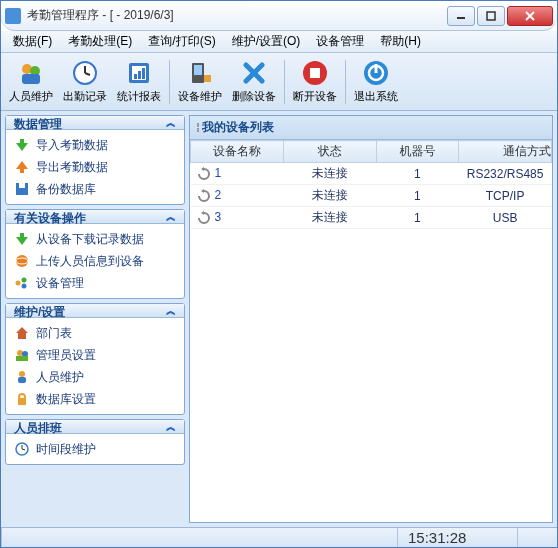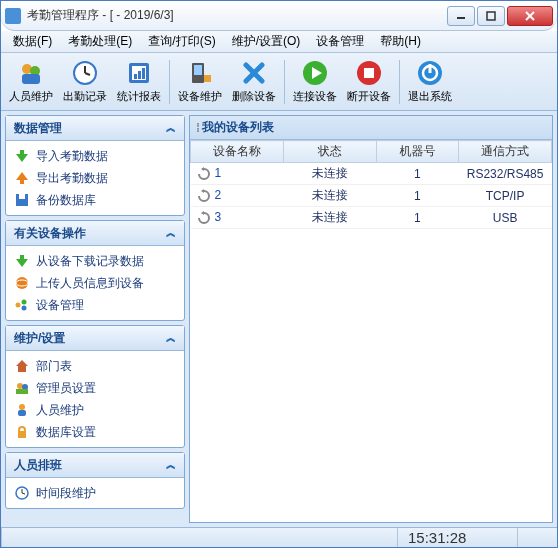--- a/index.html
+++ b/index.html
@@ -14,39 +14,39 @@
 .win-btn.max { width: 28px; }
 .menubar { height: 22px; background: linear-gradient(#f4f8fd,#e2ecf7); border-bottom: 1px solid #b0c4de; display: flex; align-items: center; padding: 0 4px; font-size: 12px; }
 .menu-item { padding: 2px 8px; cursor: pointer; }
 .toolbar { height: 58px; background: linear-gradient(#eaf2fb,#d6e5f5); border-bottom: 1px solid #9ab8d8; display: flex; align-items: center; padding: 2px 4px; gap: 2px; }
 .tool-btn { display: flex; flex-direction: column; align-items: center; justify-content: center; width: 52px; height: 52px; cursor: pointer; border: 1px solid transparent; border-radius: 3px; font-size: 11px; }
 .tool-icon { width: 28px; height: 28px; margin-bottom: 2px; display: flex; align-items: center; justify-content: center; }
 .tool-sep { width: 1px; height: 44px; background: #a8c0da; margin: 0 2px; }
 .main { flex: 1; display: flex; overflow: hidden; background: #dbe8f7; }
 .sidebar { width: 188px; padding: 4px; display: flex; flex-direction: column; gap: 4px; overflow-y: auto; }
 .panel { border: 1px solid #7fa8d6; border-radius: 3px; background: #fff; }
-.panel-header { height: 25px; background: linear-gradient(#f0f6fd,#d0e2f5); border-bottom: 1px solid #9ab8d8; display: flex; align-items: center; padding: 0 8px; font-size: 12px; color: #1a4a8a; font-weight: bold; cursor: pointer; }
+.panel-header { height: 14px; background: linear-gradient(#f0f6fd,#d0e2f5); border-bottom: 1px solid #9ab8d8; display: flex; padding: 0 8px; font-size: 12px; color: #1a4a8a; font-weight: bold; cursor: pointer; }
 .panel-header .chev { margin-left: auto; color: #2a6ab8; font-size: 10px; }
 .panel-body { padding: 4px 0; }
 .nav-item { display: flex; align-items: center; height: 22px; padding: 0 8px; font-size: 12px; color: #1a3a7a; cursor: pointer; gap: 6px; }
 .ni-icon { width: 16px; height: 16px; display: flex; align-items: center; justify-content: center; }
 .content { flex: 1; display: flex; flex-direction: column; background: #fff; margin: 4px 4px 4px 0; border: 1px solid #7fa8d6; }
 .content-header { height: 24px; background: linear-gradient(#d8e8f8,#c8dcf2); border-bottom: 1px solid #9ab8d8; display: flex; align-items: center; padding: 0 6px; font-size: 12px; color: #1a4a8a; font-weight: bold; }
 .grip { margin-right: 4px; color: #888; letter-spacing: -2px; }
 .table-wrap { flex: 1; overflow: auto; }
 table { border-collapse: collapse; width: 100%; font-size: 12px; }
 thead th { background: linear-gradient(#f0f6fd,#dae8f6); border: 1px solid #c0d0e4; height: 22px; font-weight: normal; color: #333; }
 tbody td { height: 22px; border-bottom: 1px solid #f0f0f0; padding: 0 6px; text-align: center; color: #236; }
 tbody td.name { text-align: left; color: #1a4aaa; }
 .row-icon { width: 14px; height: 14px; display: inline-block; vertical-align: middle; margin-right: 4px; }
 .statusbar { height: 20px; background: linear-gradient(#eaf2fb,#d6e5f5); border-top: 1px solid #9ab8d8; display: flex; align-items: center; font-size: 15px; color: #333; }
 .status-cell { border-left: 1px solid #b0c4de; padding: 0 10px; height: 100%; display: flex; align-items: center; }
 .status-stretch { flex: 1; }
 svg { display: block; }
-th:nth-child(1){width:90px;} th:nth-child(2){width:90px;} th:nth-child(3){width:80px;margin-left:39px;} th:nth-child(4){width:90px;}
+th:nth-child(1){width:90px;} th:nth-child(2){width:90px;} th:nth-child(3){width:80px;margin-left:39px;} th:nth-child(4){width:90px;text-align:right;}
 </style>
 </head>
 <body>
 
 <div class="window">
   <div class="titlebar">
     <div class="titlebar-icon"></div>
     <span class="title-text">考勤管理程序 - [ - 2019/6/3]</span>
     <div class="win-controls">
       <div class="win-btn">
@@ -124,29 +124,20 @@
       <div class="tool-btn">
         <div class="tool-icon">
           <svg width="28" height="28">
             <line x1="6" y1="6" x2="22" y2="22" stroke="#2a8ad8" stroke-width="5" stroke-linecap="round"></line>
             <line x1="22" y1="6" x2="6" y2="22" stroke="#2a8ad8" stroke-width="5" stroke-linecap="round"></line>
           </svg>
         </div>
         <span>删除设备</span>
       </div>
       <div class="tool-sep"></div>
-      <div class="tool-btn">
-        <div class="tool-icon">
-          <svg width="28" height="28">
-            <circle cx="14" cy="14" r="12" fill="#3cb033"></circle>
-            <polygon points="11,8 11,20 21,14" fill="#fff"></polygon>
-          </svg>
-        </div>
-        <span>连接设备</span>
-      </div>
       <div class="tool-btn">
         <div class="tool-icon">
           <svg width="28" height="28">
             <circle cx="14" cy="14" r="12" fill="#d63030"></circle>
             <rect x="9" y="9" width="10" height="10" fill="#fff"></rect>
           </svg>
         </div>
         <span>断开设备</span>
       </div>
       <div class="tool-sep"></div>

